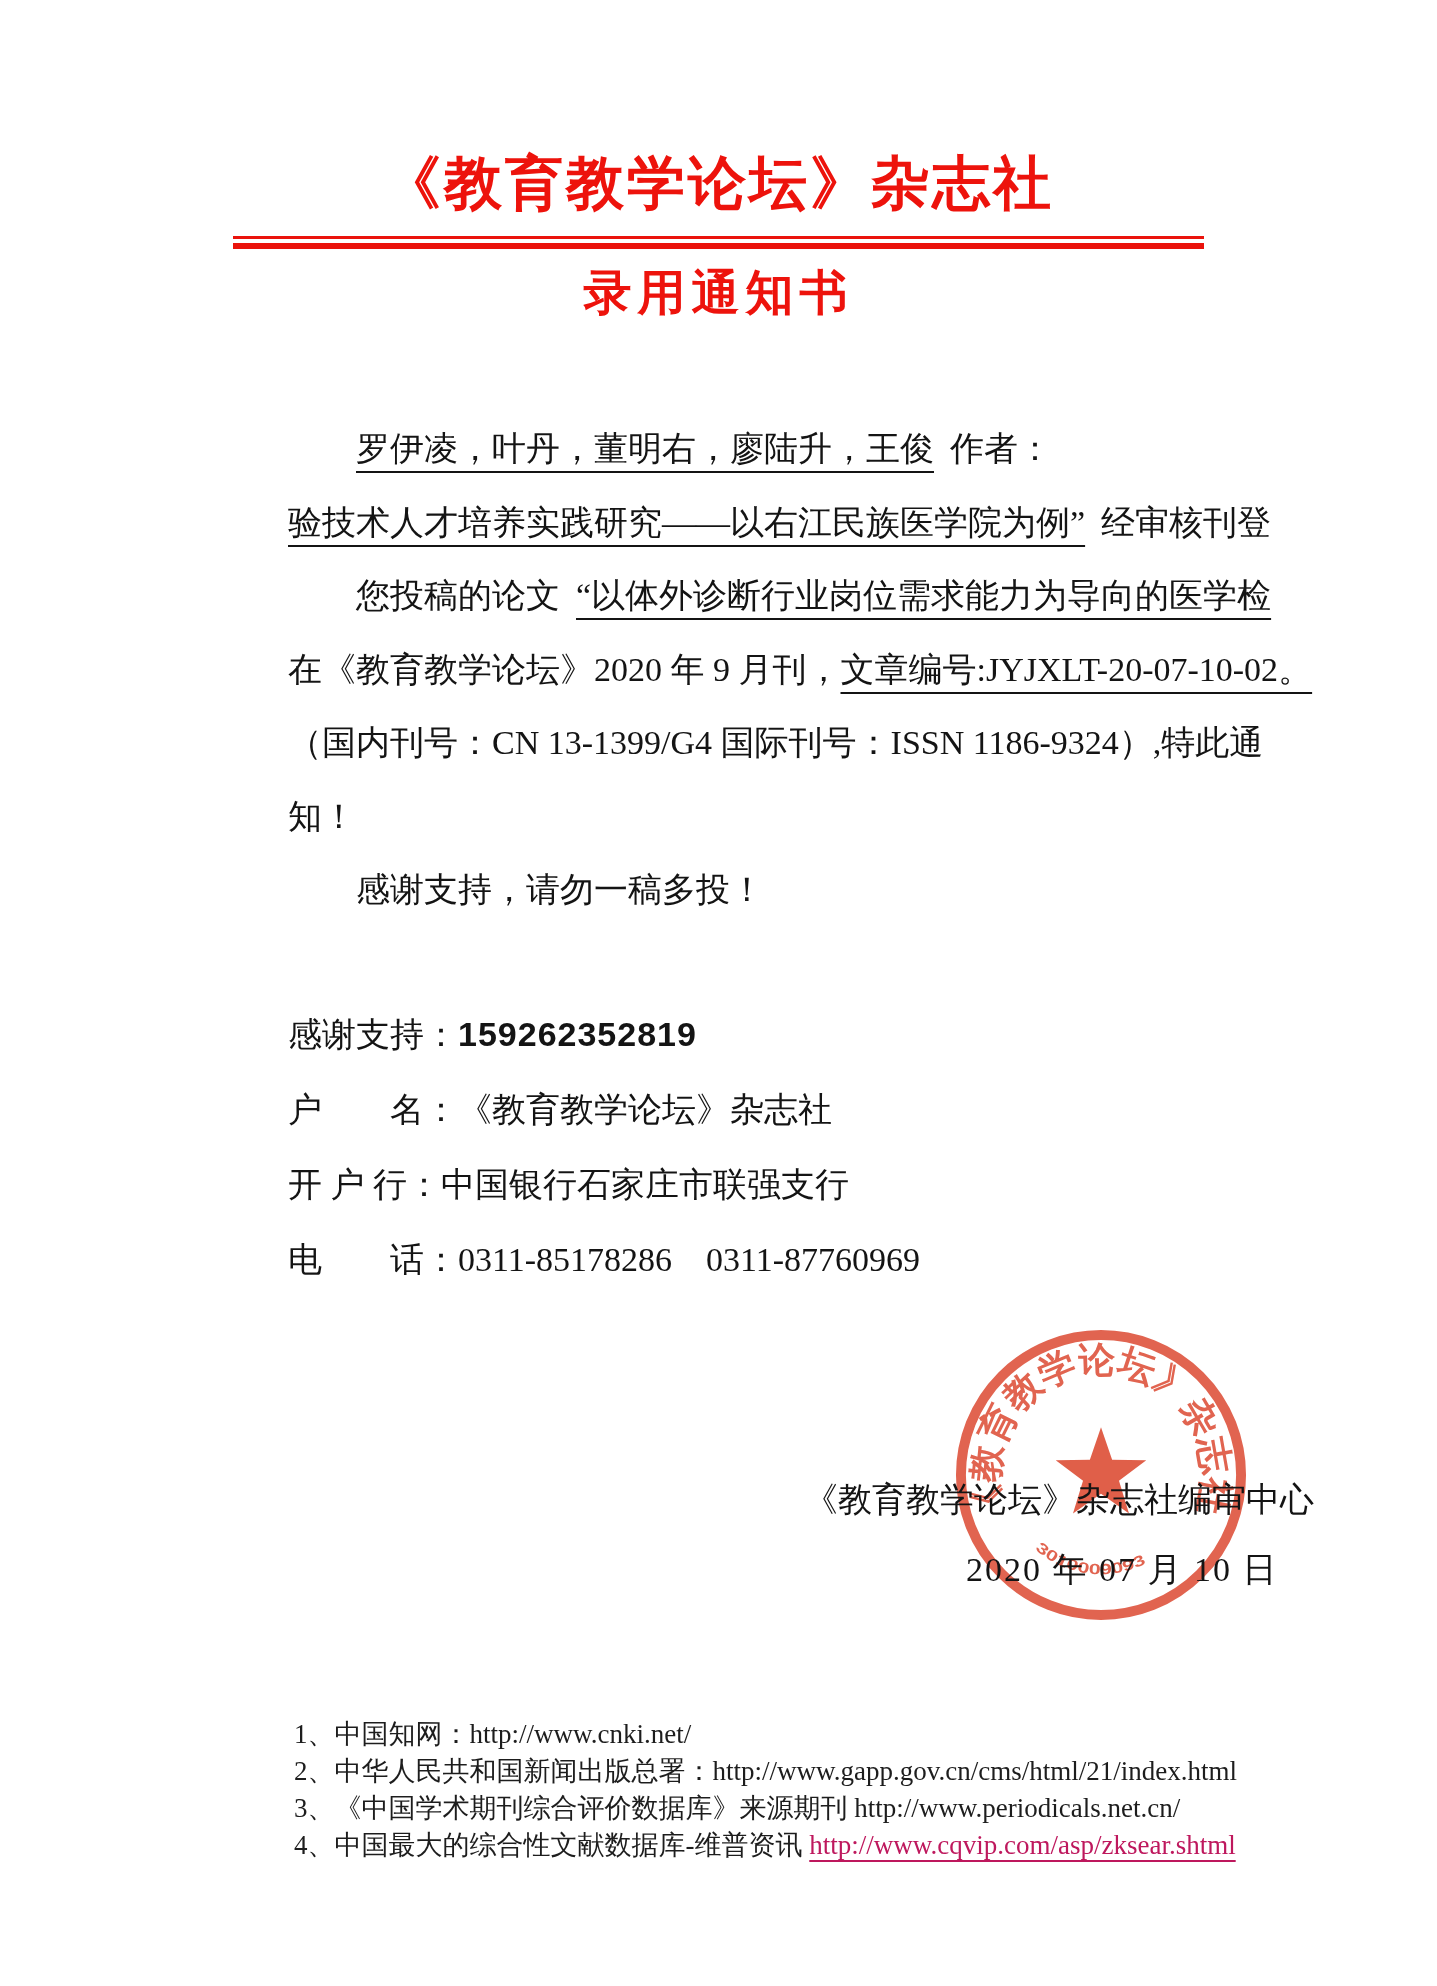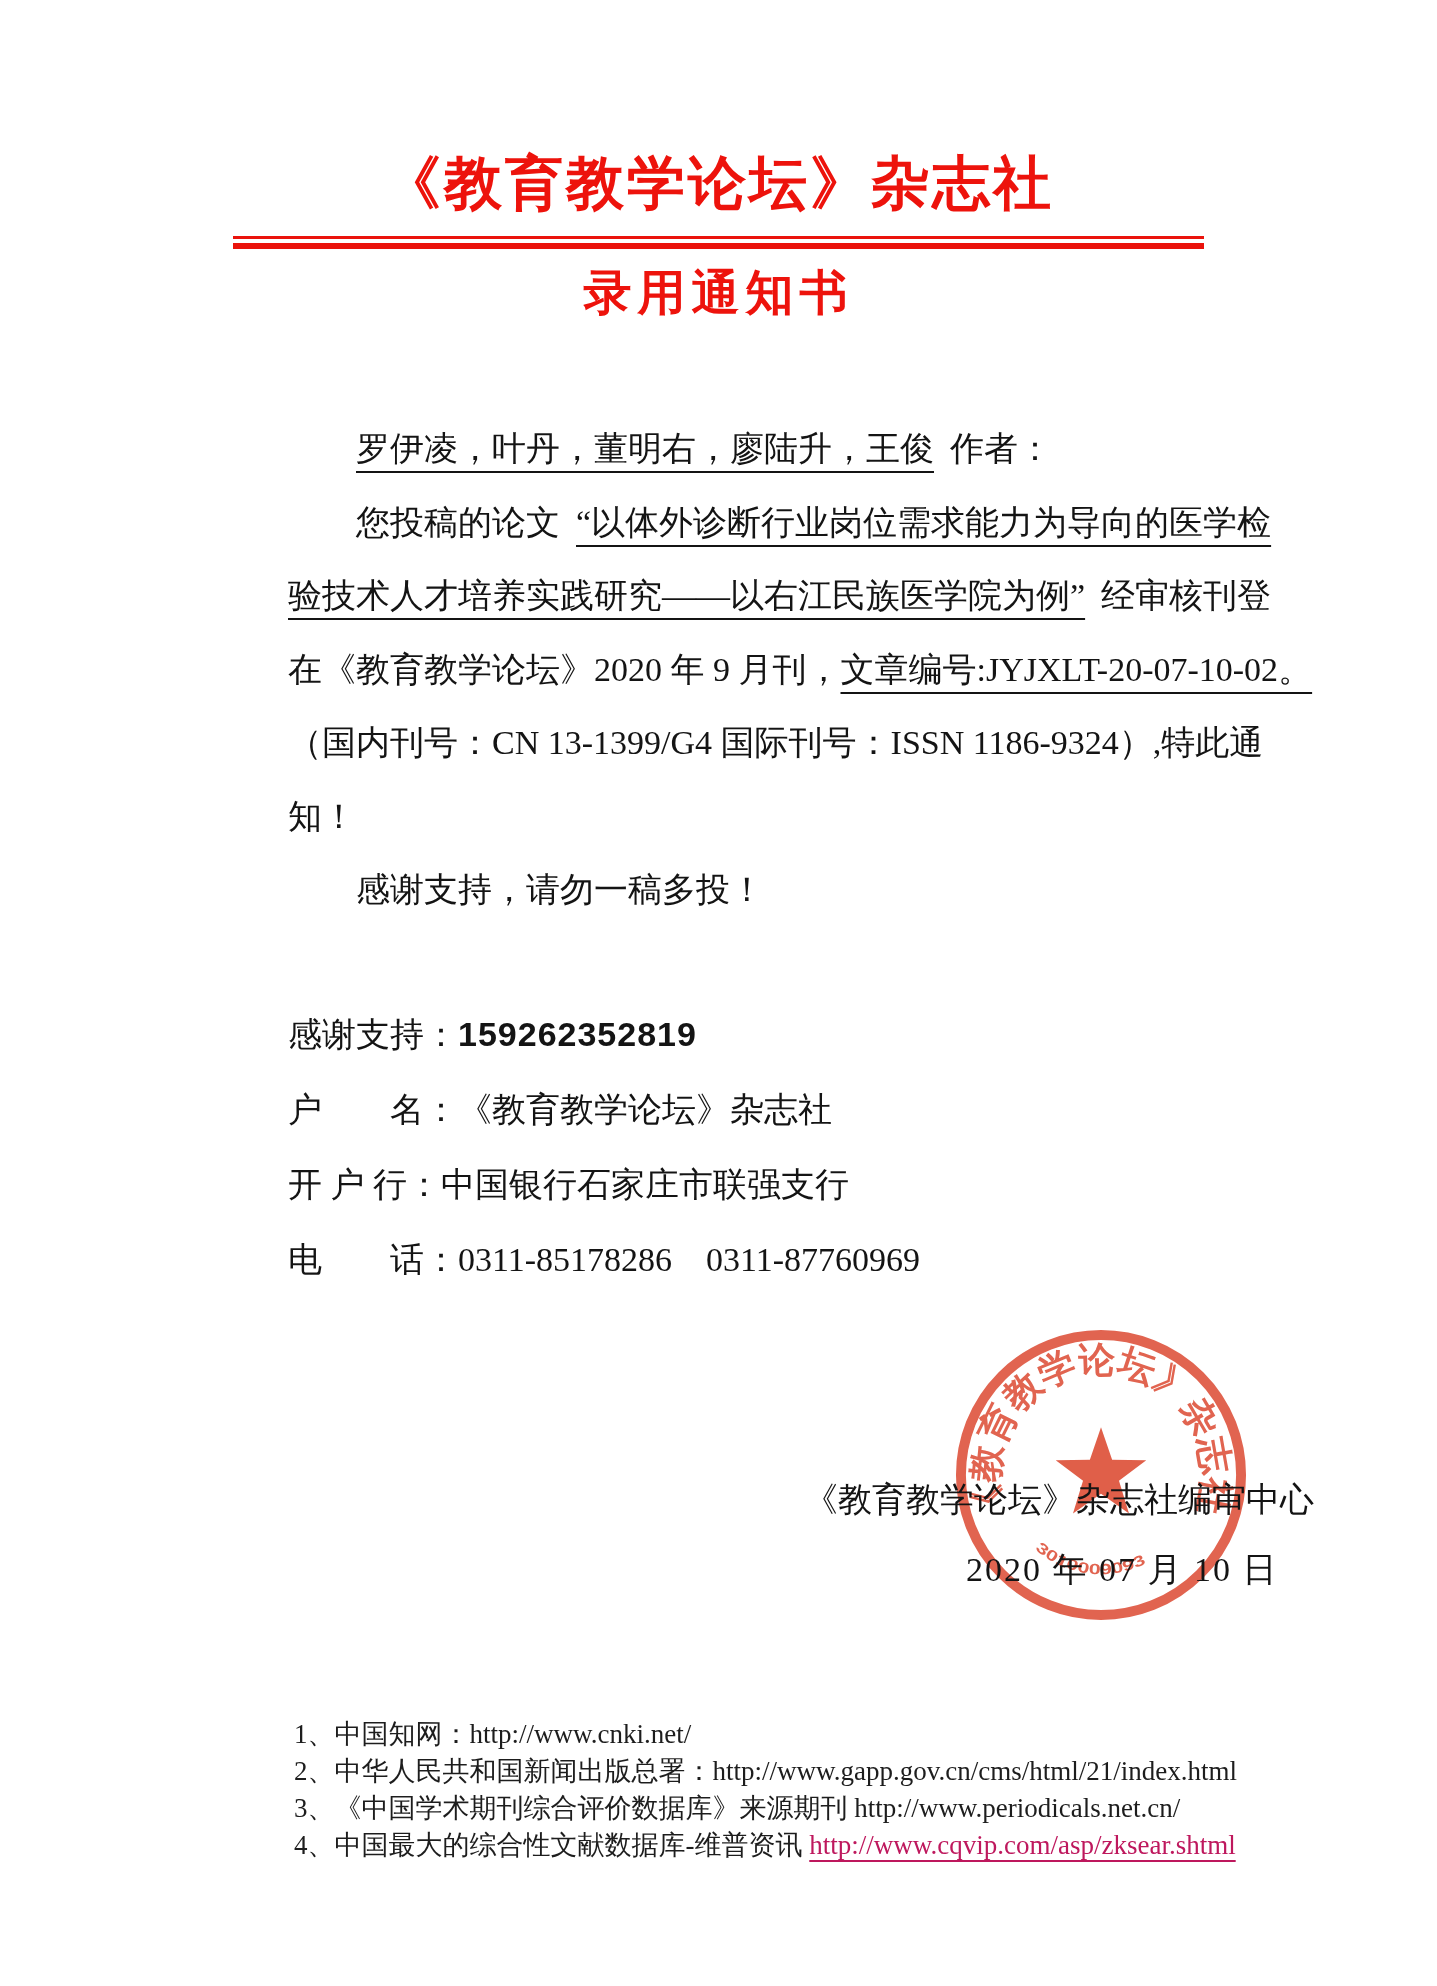--- a/index.html
+++ b/index.html
@@ -106,23 +106,23 @@
 
   <div class="title">《教育教学论坛》杂志社</div>
 
   <div class="rule"></div>
 
   <div class="subtitle">录用通知书</div>
 
   <div class="body">
     <div class="bline indent"><span class="u">罗伊凌，叶丹，董明右，廖陆升，王俊</span><span class="gap2">作者：</span></div>
 
+    <div class="bline"><span class="u">验技术人才培养实践研究——以右江民族医学院为例”</span><span class="gap2">经审核刊登</span></div>
+
     <div class="bline indent"><span>您投稿的论文</span><span class="u gap2">“以体外诊断行业岗位需求能力为导向的医学检</span></div>
-
-    <div class="bline"><span class="u">验技术人才培养实践研究——以右江民族医学院为例”</span><span class="gap2">经审核刊登</span></div>
 
     <div class="bline"><span>在《教育教学论坛》2020 年 9 月刊，</span><span class="u">文章编号:JYJXLT-20-07-10-02。</span></div>
 
     <div class="bline">（国内刊号：CN 13-1399/G4 国际刊号：ISSN 1186-9324）,特此通</div>
 
     <div class="bline">知！</div>
 
     <div class="bline indent">感谢支持，请勿一稿多投！</div>
   </div>
 

